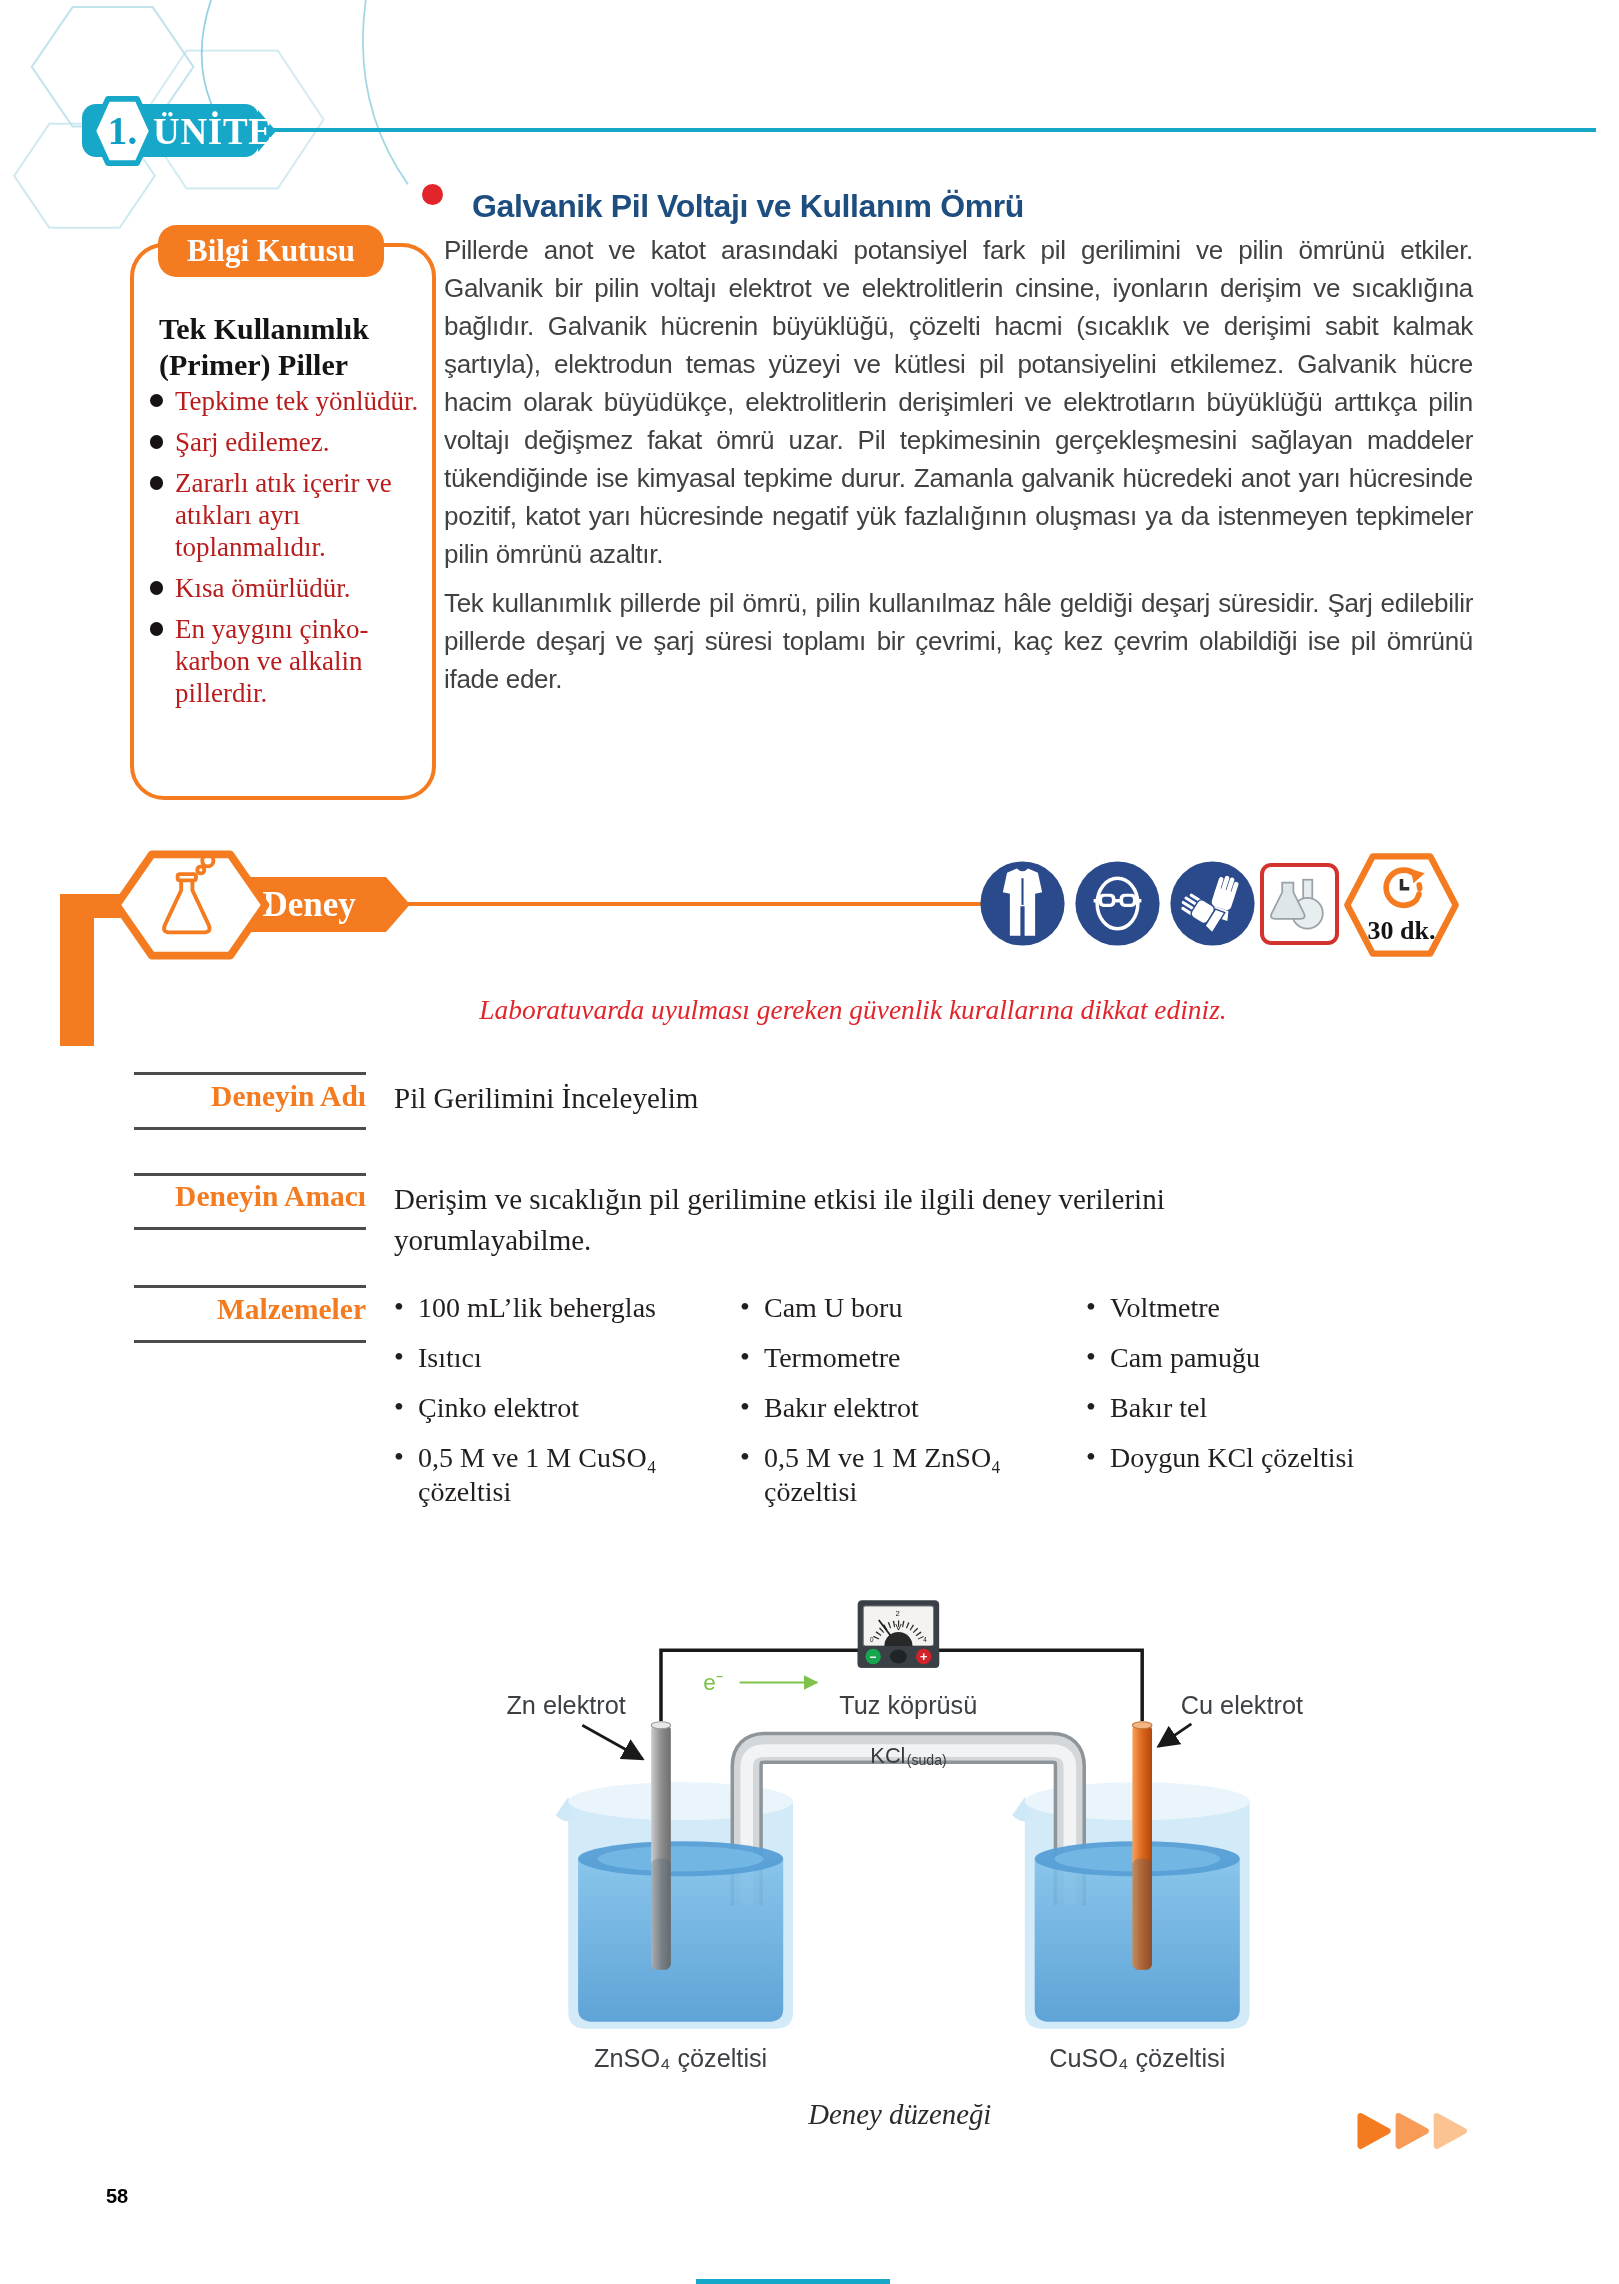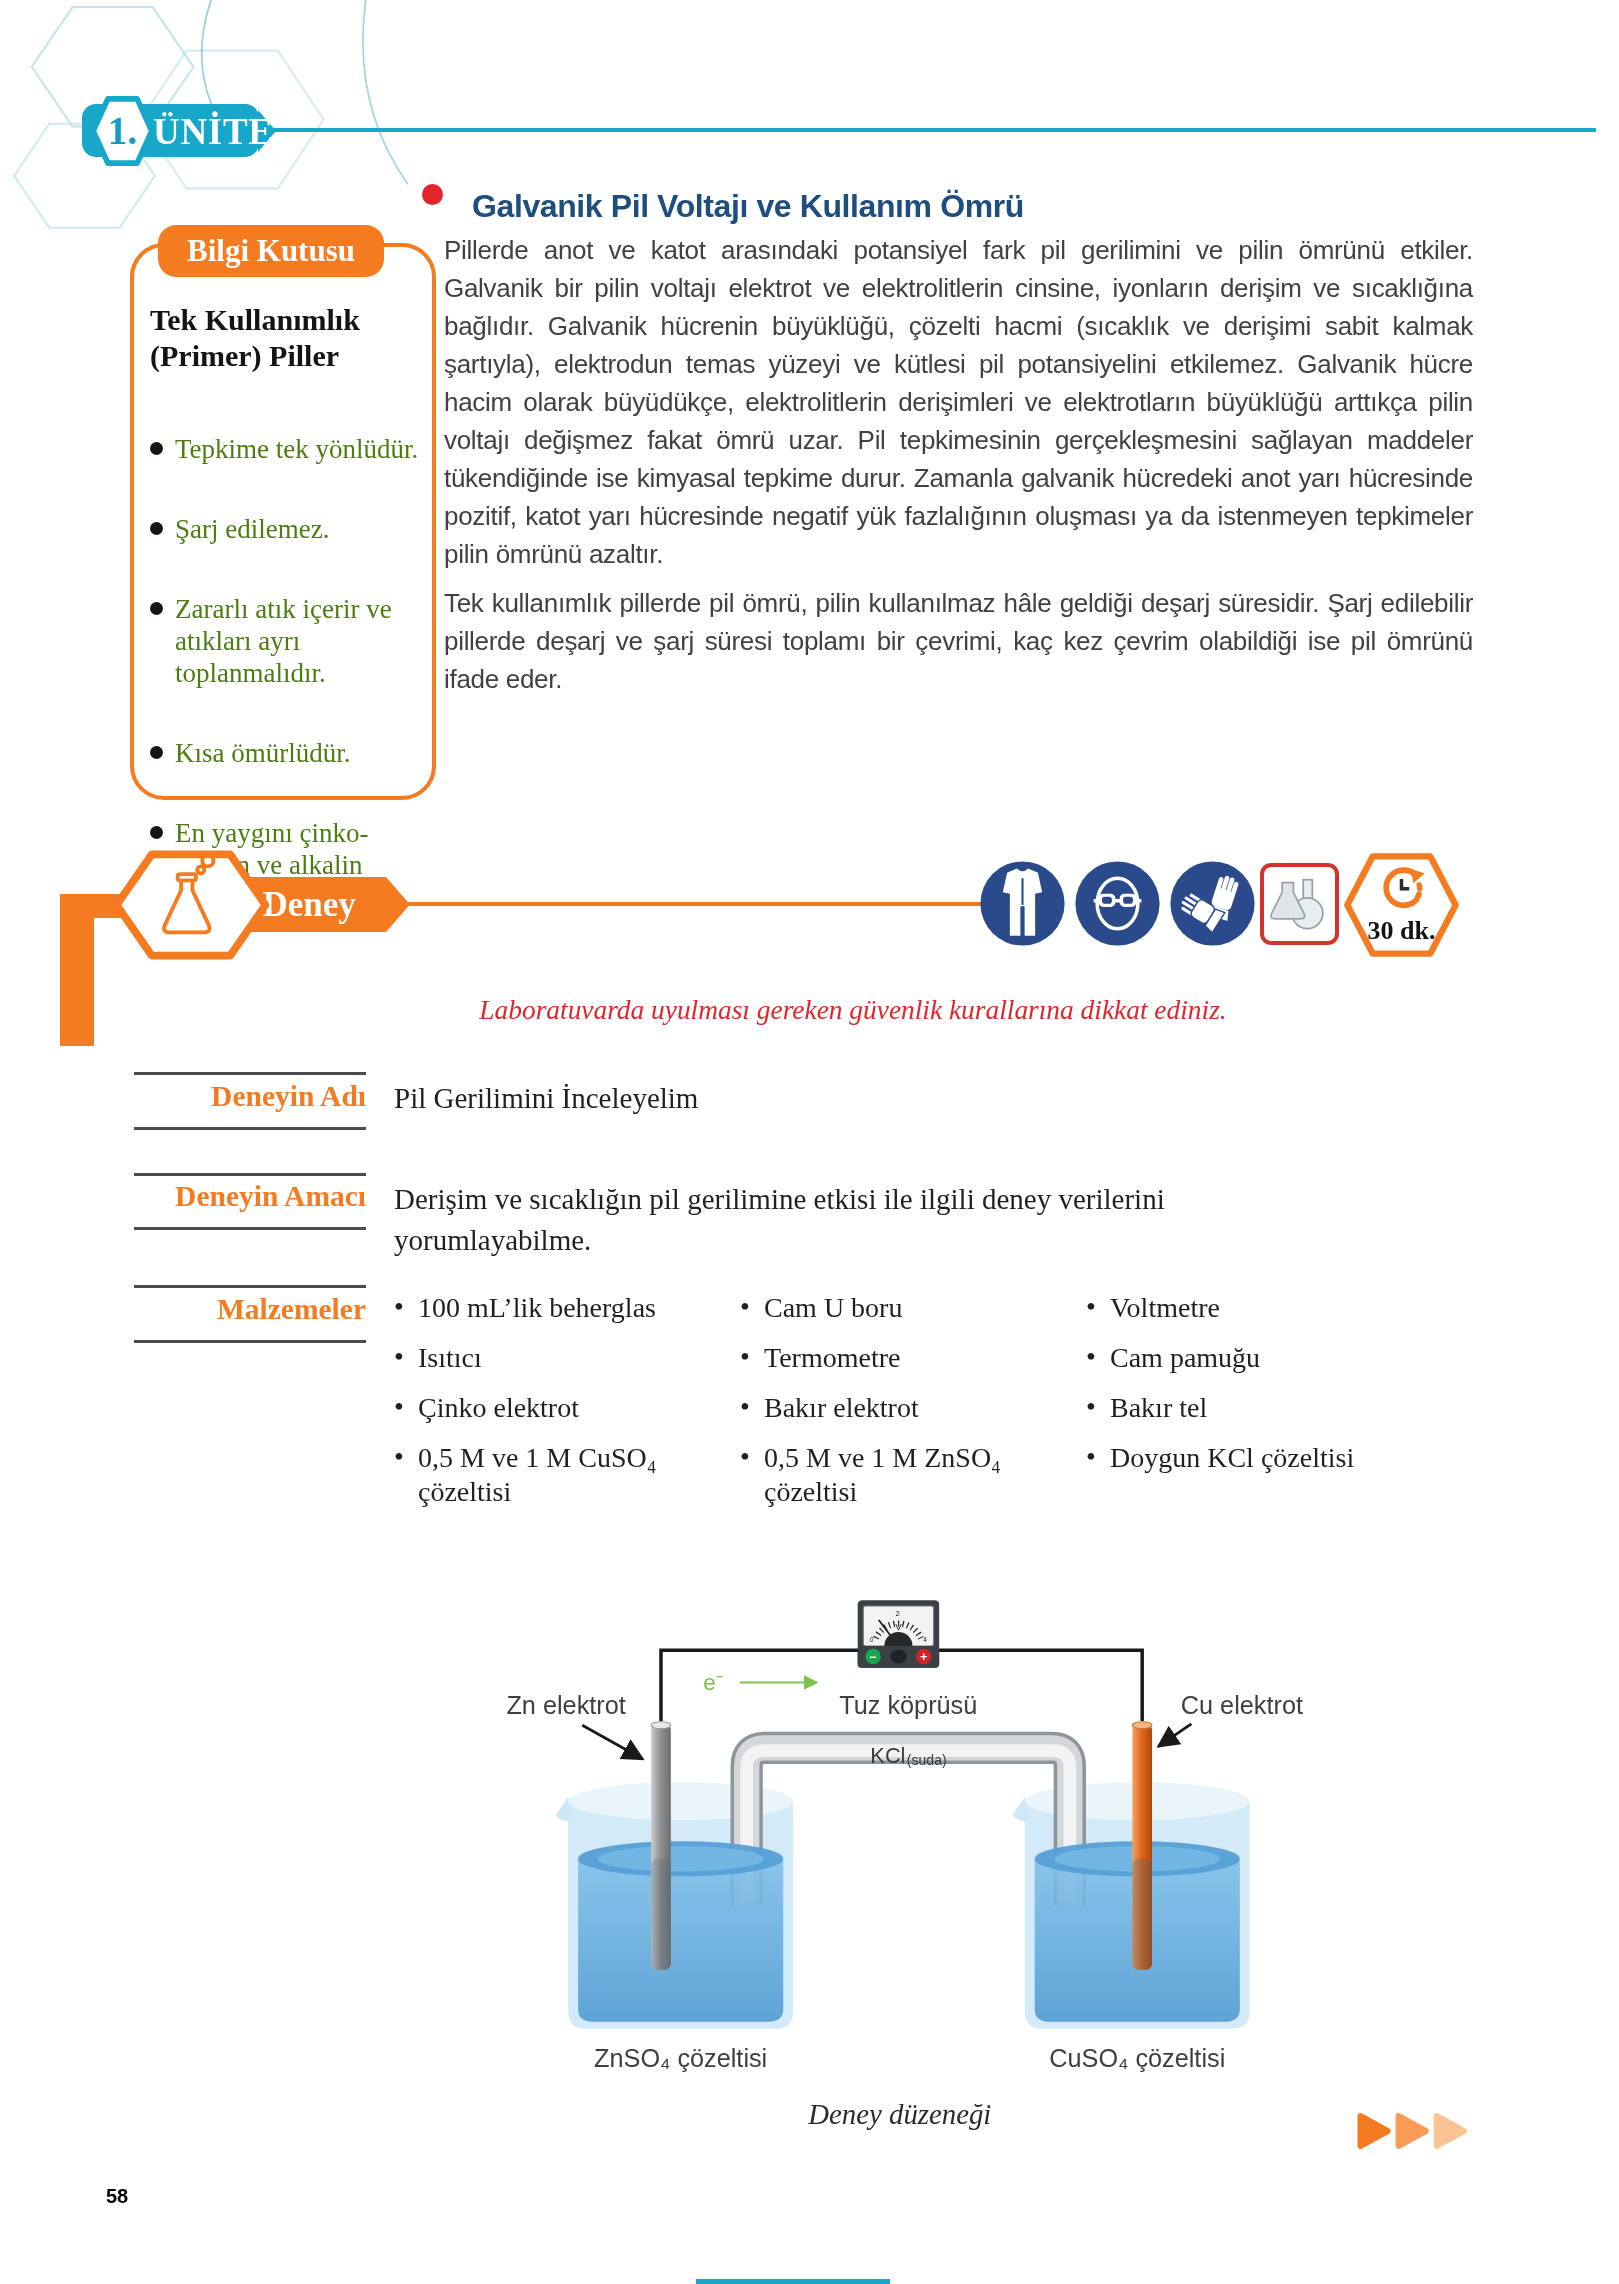--- a/index.html
+++ b/index.html
@@ -25,21 +25,21 @@
   
   .info-box{position:absolute;left:130px;top:243px;width:306px;height:557px;
             border:4.2px solid #F47B20;border-radius:34px;background:#fff;box-sizing:border-box;}
   .info-box-header{position:absolute;left:158px;top:225px;width:226px;height:52px;background:#F47B20;
             border-radius:18.3px;text-align:center;line-height:52px;color:#fff;
             font-family:"Liberation Serif",serif;font-weight:700;font-size:31px;}
   .info-title{position:absolute;left:150px;top:302px;width:267px;
             font-family:"Liberation Serif",serif;font-weight:700;font-size:30px;line-height:36px;color:#161314;}
   .info-list{position:absolute;left:150px;top:385px;width:273px;margin:0;padding:0;list-style:none;}
   .info-list li{position:relative;padding-left:25px;margin-bottom:9.1px;
-            font-family:"Liberation Serif",serif;font-size:27px;line-height:32px;color:#4d7c0f;margin-top:48px;}
+            font-family:"Liberation Serif",serif;font-size:27px;line-height:32px;color:#b91c1c;}
   .info-list li::before{content:"";position:absolute;left:0;top:9.1px;width:13.4px;height:13.4px;border-radius:50%;background:#171314;}
 
   
   .body-text{position:absolute;left:444px;top:231px;width:1029px;color:#414042;}
   .body-text p{margin:0 0 11.2px 0;font-size:26px;line-height:38px;text-align:justify;letter-spacing:-0.3px;}
 
   
   .bracket-v{position:absolute;left:60px;top:894px;width:34px;height:152px;background:#F47B20;}
   .bracket-h{position:absolute;left:60px;top:894px;width:79px;height:24px;background:#F47B20;}
   .deney-hex{position:absolute;left:111px;top:846px;}
@@ -98,21 +98,21 @@
   <svg class="unit-hex" width="67" height="76" viewBox="0 0 96 108">
     <polygon points="6,54 27,8 69,8 90,54 69,100 27,100" fill="#fff" stroke="#17A7C9" stroke-width="8" stroke-linejoin="round"></polygon>
     <text x="48" y="73" text-anchor="middle">1.</text>
   </svg>
 
   <span class="red-dot"></span>
   <h1 class="sec-title abs" style="margin:16px;">Galvanik Pil Voltajı ve Kullanım Ömrü</h1>
 
   <aside class="info-box"></aside>
   <div class="info-box-header">Bilgi Kutusu</div>
-  <h2 class="info-title" style="margin:0;">Tek Kullanımlık (Primer) Piller</h2>
+  <h2 class="info-title" style="margin:9px;">Tek Kullanımlık (Primer) Piller</h2>
   <ul class="info-list">
     <li><span>Tepkime tek yönlüdür.</span></li>
     <li><span>Şarj edilemez.</span></li>
     <li><span>Zararlı atık içerir ve atıkları ayrı toplanmalıdır.</span></li>
     <li><span>Kısa ömürlüdür.</span></li>
     <li><span>En yaygını çinko-karbon ve alkalin pillerdir.</span></li>
   </ul>
 
   <div class="body-text">
     <p>Pillerde anot ve katot arasındaki potansiyel fark pil gerilimini ve pilin ömrünü etkiler. Galvanik bir pilin voltajı elektrot ve elektrolitlerin cinsine, iyonların derişim ve sıcaklığına bağlıdır. Galvanik hücrenin büyüklüğü, çözelti hacmi (sıcaklık ve derişimi sabit kalmak şartıyla), elektrodun temas yüzeyi ve kütlesi pil potansiyelini etkilemez. Galvanik hücre hacim olarak büyüdükçe, elektrolitlerin derişimleri ve elektrotların büyüklüğü arttıkça pilin voltajı değişmez fakat ömrü uzar. Pil tepkimesinin gerçekleşmesini sağlayan maddeler tükendiğinde ise kimyasal tepkime durur. Zamanla galvanik hücredeki anot yarı hücresinde pozitif, katot yarı hücresinde negatif yük fazlalığının oluşması ya da istenmeyen tepkimeler pilin ömrünü azaltır.</p>

